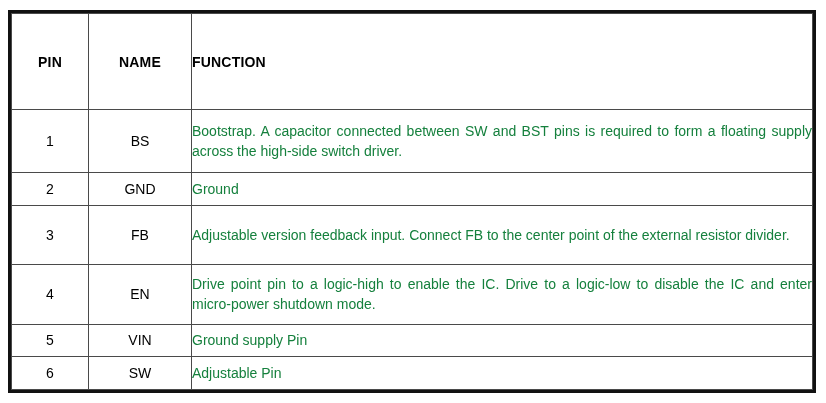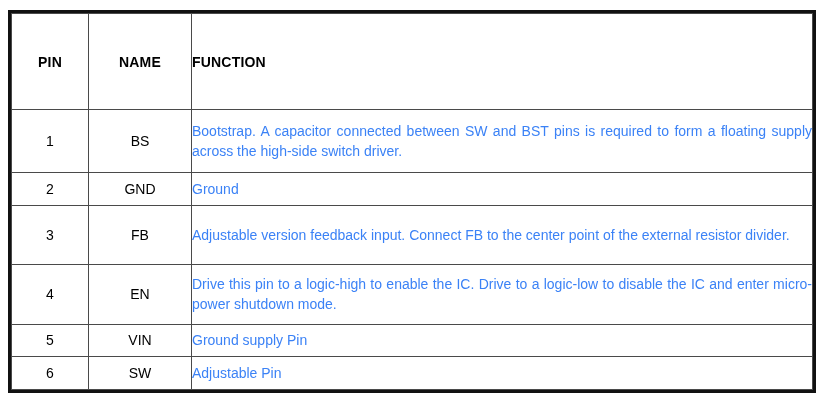--- a/index.html
+++ b/index.html
@@ -75,21 +75,21 @@
     font-size: 14px;
     color: #000000;
     line-height: 1.35;
   }
 
   td.func-cell {
     text-align: justify;
     text-align-last: left;
     font-size: 14px;
     line-height: 1.45;
-    color: #3b82f6;
+    color: #15803d;
     padding: 4px 10px 4px 9px;
     vertical-align: middle;
   }
   td.func-cell.single-line {
     text-align: right;
     text-align-last: left;
   }
 
   
   tr.row-tall td { height: 61px; }
@@ -142,21 +142,21 @@
           <td class="name-cell">FB</td>
           <td class="func-cell">
             <span class="func-text">Adjustable version feedback input. Connect FB to the center point of the external resistor divider.</span>
           </td>
         </tr>
 
         <tr class="row-mid">
           <td class="pin-cell">4</td>
           <td class="name-cell">EN</td>
           <td class="func-cell">
-            <span class="func-text">Drive this pin to a logic-high to enable the IC. Drive to a logic-low to disable the IC and enter micro-power shutdown mode.</span>
+            <span class="func-text">Drive point pin to a logic-high to enable the IC. Drive to a logic-low to disable the IC and enter micro-power shutdown mode.</span>
           </td>
         </tr>
 
         <tr class="row-short">
           <td class="pin-cell">5</td>
           <td class="name-cell">VIN</td>
           <td class="func-cell single-line">
             <span class="func-text">Ground supply Pin</span>
           </td>
         </tr>

